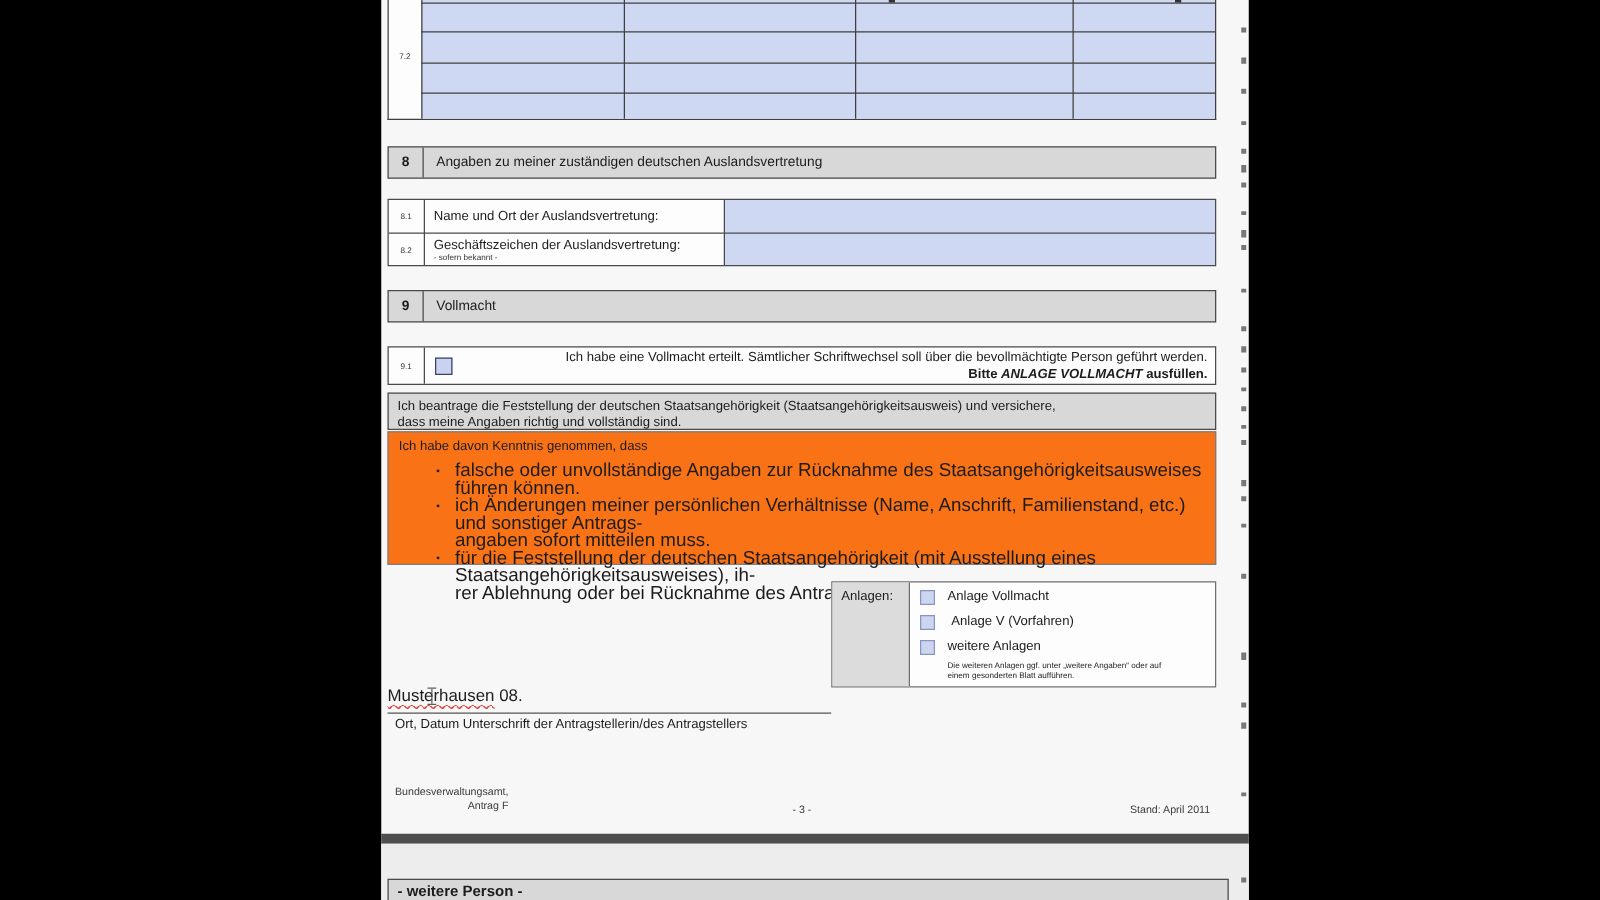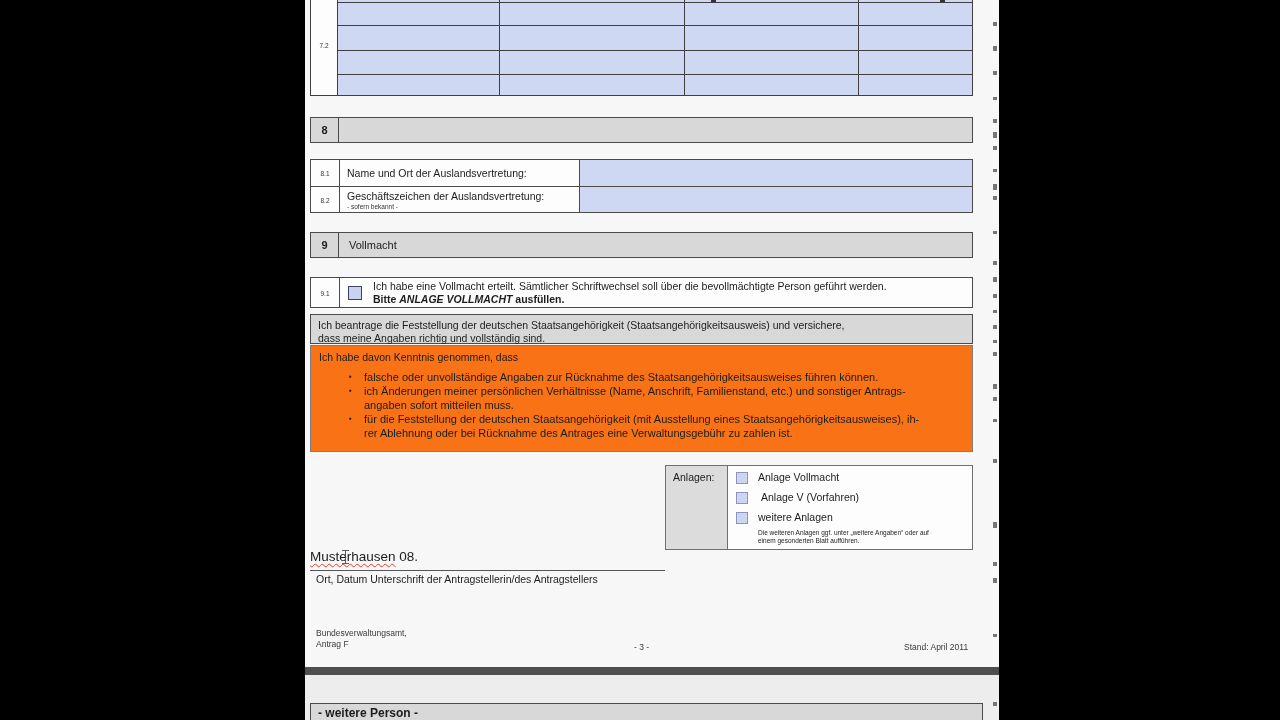--- a/index.html
+++ b/index.html
@@ -1,41 +1,41 @@
 <!DOCTYPE html>
 <html><head>
 <meta charset="utf-8">
 <style>
   * { margin:0; padding:0; box-sizing:border-box; }
   html,body { width:1280px; height:720px; background:#000; overflow:hidden;
               font-family:"Liberation Sans", sans-serif; color:#1c1c1c; }
   #stage { position:relative; width:1280px; height:720px; background:#000; overflow:hidden; }
   #doc   { position:absolute; left:305px; top:0; width:694px; height:720px; background:#f7f7f7; }
-  .abs   { position:absolute; }
+  .abs   { position:absolute;text-align:right; }
   .box   { position:absolute; border:1px solid #4a4a4a; background:#fdfdfd; }
   .hdrbox{ background:#d8d8d8; }
   .numcell { position:absolute; left:0; top:0; bottom:0; width:28px;
              border-right:1px solid #4a4a4a; display:flex; align-items:center;
              justify-content:center; }
   .num-big   { font-size:11px; font-weight:bold; }
   .num-small { font-size:6.5px; color:#333; }
   .hdr-title { position:absolute; left:38px; top:6px; font-size:11px; }
   .vline { position:absolute; top:0; bottom:0; width:1px; background:#3f3f3f; }
   .hline { position:absolute; height:1px; background:#3f3f3f; }
   .bluefill { background:#cfd8f2; }
   .fieldlabel { font-size:10.5px; }
   .fieldnote  { font-size:6.5px; color:#333; }
   .cb { position:absolute; background:#c9d3f0; border:1px solid #3c4168; }
   .cb-light { border:1px solid #8a93c4; background:#ccd6f1; }
   .txt { font-size:10.5px; line-height:13px; }
   .pre { white-space:pre-line; }
   .decl-text { font-weight:normal; font-size:10.5px; line-height:13px; padding:4px 7px; white-space:pre-line; }
   .ack-intro { font-size:10.5px; }
   .ack-list { list-style:none; margin:7px 0 0 30px; }
-  .ack-list li { position:relative; padding-left:15px; font-size:11px;
+  .ack-list li { position:relative; padding-left:15px; font-size:15px;
                  line-height:14px; white-space:pre-line; }
   .ack-list li::before { content:"▪"; position:absolute; left:0; top:0; font-size:8px; }
   .anl-label-col { position:absolute; left:0; top:0; bottom:0; width:62px;
                    background:#dcdcdc; border-right:1px solid #6f6f6f;
                    padding:5px 0 0 7px; font-size:10.5px; }
   .anl-opt { position:absolute; left:92px; font-size:10.5px; }
   .anl-note { position:absolute; left:92px; top:63px; font-size:6.5px; line-height:8px;
               white-space:pre-line; color:#222; }
   .sig-entry { position:absolute; left:5px; top:549px; font-size:13.5px; }
   .wavy { text-decoration:underline; text-decoration-style:wavy;
@@ -69,20 +69,21 @@
       <div class="hline" style="left:26px; right:0; top:25px;"></div>
       <div class="hline" style="left:26px; right:0; top:50px;"></div>
       <div class="hline" style="left:26px; right:0; top:74px;"></div>
       <div class="abs num-small" style="left:0; top:42px; width:26px; text-align:center;">7.2</div>
       <div class="desc-mark" style="left:400px;"></div>
       <div class="desc-mark" style="left:629px;"></div>
     </div>
 
     <div class="box hdrbox" style="left:5px; top:117px; width:663px; height:26px;">
       <div class="numcell num-big">8</div>
+      <div class="hdr-title">Angaben zu meiner zuständigen deutschen Auslandsvertretung</div>
     </div>
 
     <div class="box" style="left:5px; top:159px; width:663px; height:54px;">
       <div class="abs bluefill" style="left:269px; top:0; right:0; bottom:0;"></div>
       <div class="vline" style="left:28px; background:#4a4a4a;"></div>
       <div class="vline" style="left:268px; background:#4a4a4a;"></div>
       <div class="hline" style="left:0; right:0; top:26px; background:#4a4a4a;"></div>
       <div class="abs num-small" style="left:0; top:10px; width:28px; text-align:center;">8.1</div>
       <div class="abs fieldlabel" style="left:36px; top:7px;">Name und Ort der Auslandsvertretung:</div>
       <div class="abs" style="left:269px; top:0; right:0; height:26px;"></div>

